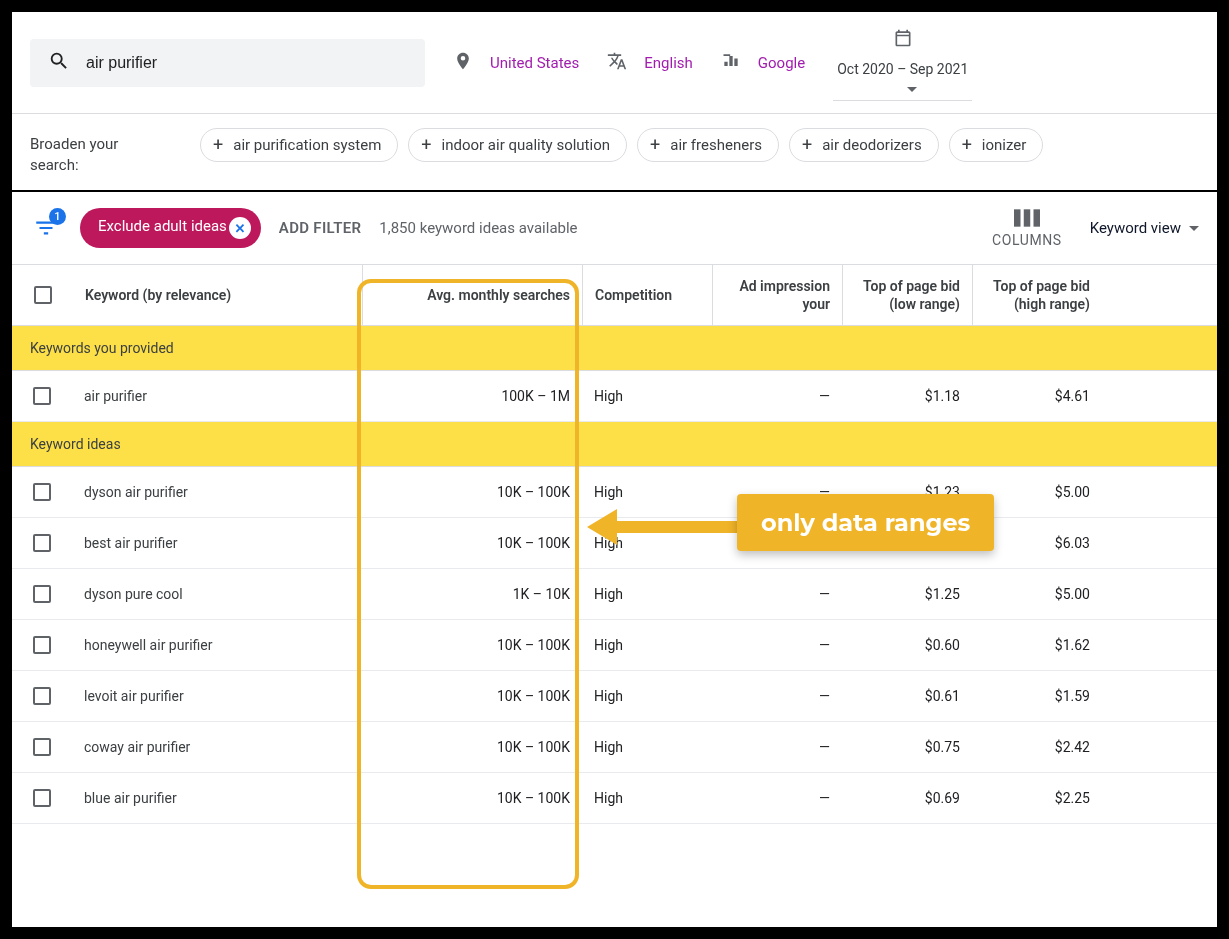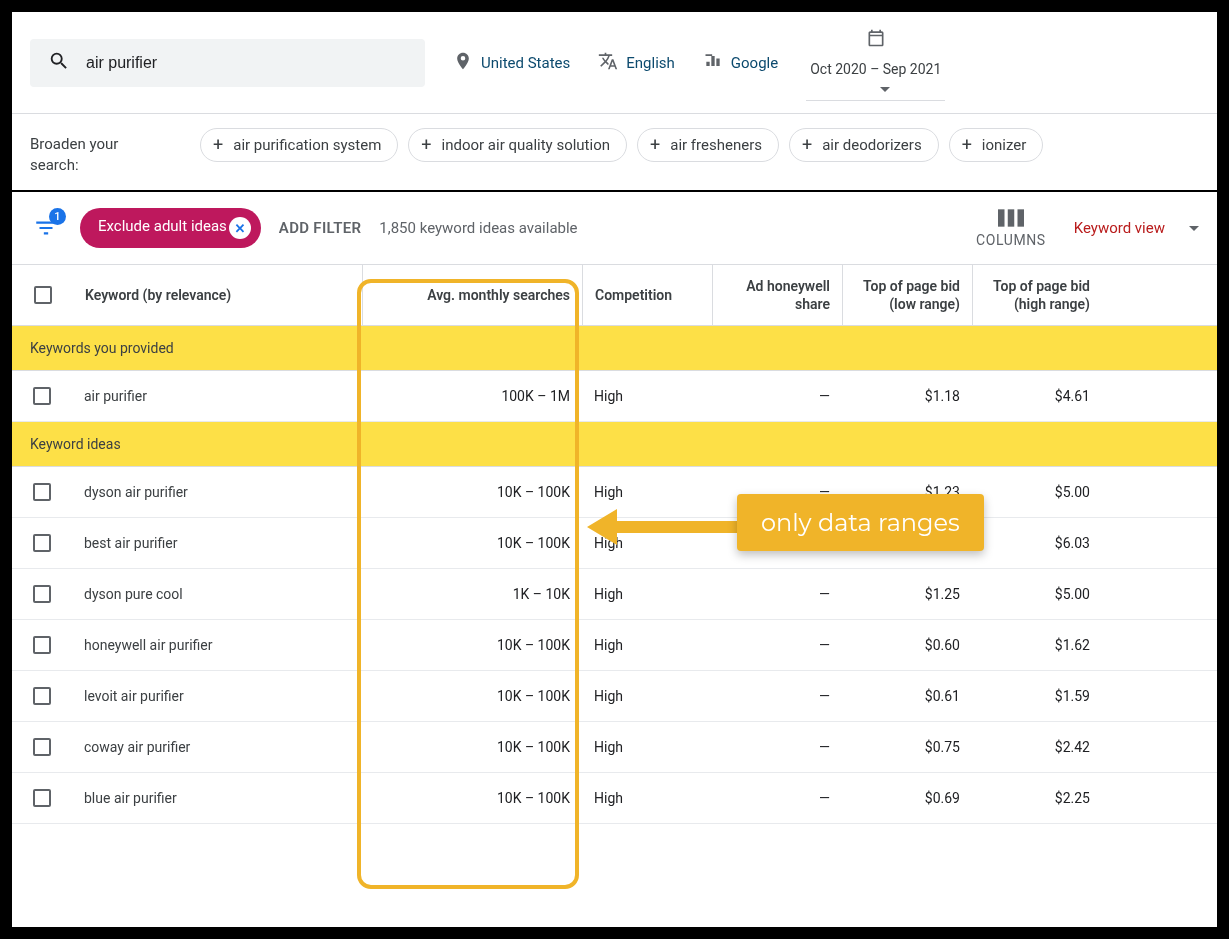--- a/index.html
+++ b/index.html
@@ -34,22 +34,22 @@
     width: 395px;
     padding: 0 18px;
     gap: 16px;
   }
   .search-box svg { width: 22px; height: 22px; fill: #202124; }
   .search-box input {
     border: none; background: transparent; outline: none;
     font-size: 16px; color: #202124; width: 100%;
   }
   .filter-item {
-    display: flex; align-items: center; gap: 8px;
-    color: #0c4a6e; font-size: 15px;
+    display: flex; align-items: center; gap: 17px;
+    color: #a21caf; font-size: 15px;
   }
   .filter-item svg { width: 20px; height: 20px; fill: #5f6368; }
   .date-range {
     display: flex; align-items: center; gap: 10px;
     border-bottom: 1px solid #dadce0; padding: 4px 4px 8px 4px; flex-direction: column;
   }
   .date-range .caret { margin-left: 18px; }
   .caret {
     width: 0; height: 0;
     border-left: 5px solid transparent;
@@ -107,21 +107,21 @@
   .count-text { color: #5f6368; font-size: 15px; }
   .right-tools {
     margin-left: auto; display: flex; align-items: center; gap: 28px;
   }
   .columns-btn {
     display:flex; flex-direction:column; align-items:center; gap:4px;
     cursor:pointer; color:#5f6368;
   }
   .columns-btn svg { width:26px; height:20px; fill:#5f6368; }
   .columns-btn span { font-size: 14px; letter-spacing: 0.6px; }
-  .view-dd { display:flex; align-items:center; gap:24px; cursor:pointer; color:#b91c1c; font-size:15px;}
+  .view-dd { display:flex; align-items:center; gap:8px; cursor:pointer; color:#0f172a; font-size:15px;}
   
   .thead {
     display:grid;
     grid-template-columns: 60px 290px 220px 130px 130px 130px 130px;
     border-bottom: 1px solid #dadce0;
   }
   .th {
     padding: 12px 12px; font-weight:600; color:#3c4043; font-size:14px;
     display:flex; align-items:center;
     border-left: 1px solid transparent;
@@ -150,21 +150,21 @@
   
   .highlight-box {
     position:absolute;
     border: 4px solid #f0b429;
     border-radius: 14px;
     pointer-events:none;
   }
   .callout {
     position:absolute;
     background:#f0b429; color:#fff;
-    padding: 14px 24px; font-size:24px; font-weight:400;
+    padding: 14px 24px; font-size:24px; font-weight:700;
     border-radius:4px;
     box-shadow: 0 4px 10px rgba(0,0,0,0.25);
     font-family: Montserrat, Arial, sans-serif;
   }
   .arrow {
     position:absolute;
   }
   .arrow svg { fill:#f0b429; }
 </style>
 </head>
@@ -275,21 +275,21 @@
     </div>
   </div>
 
   <div class="thead">
     <div class="th first">
         <div class="checkbox"></div>
       </div>
     <div class="th">Keyword (by relevance)</div>
     <div class="th right compress">Avg. monthly searches</div>
     <div class="th" style="border-left:1px solid #dadce0; padding-left:12px;">Competition</div>
-    <div class="th right compress">Ad honeywell share</div>
+    <div class="th right compress">Ad impression your</div>
     <div class="th right compress">Top of page bid (low range)</div>
     <div class="th right compress">Top of page bid (high range)</div>
   </div>
 
   <div class="section-row">Keywords you provided</div>
   <div id="rows-provided">
       <div class="trow">
         <div class="td first">
           <div class="checkbox"></div>
         </div>

